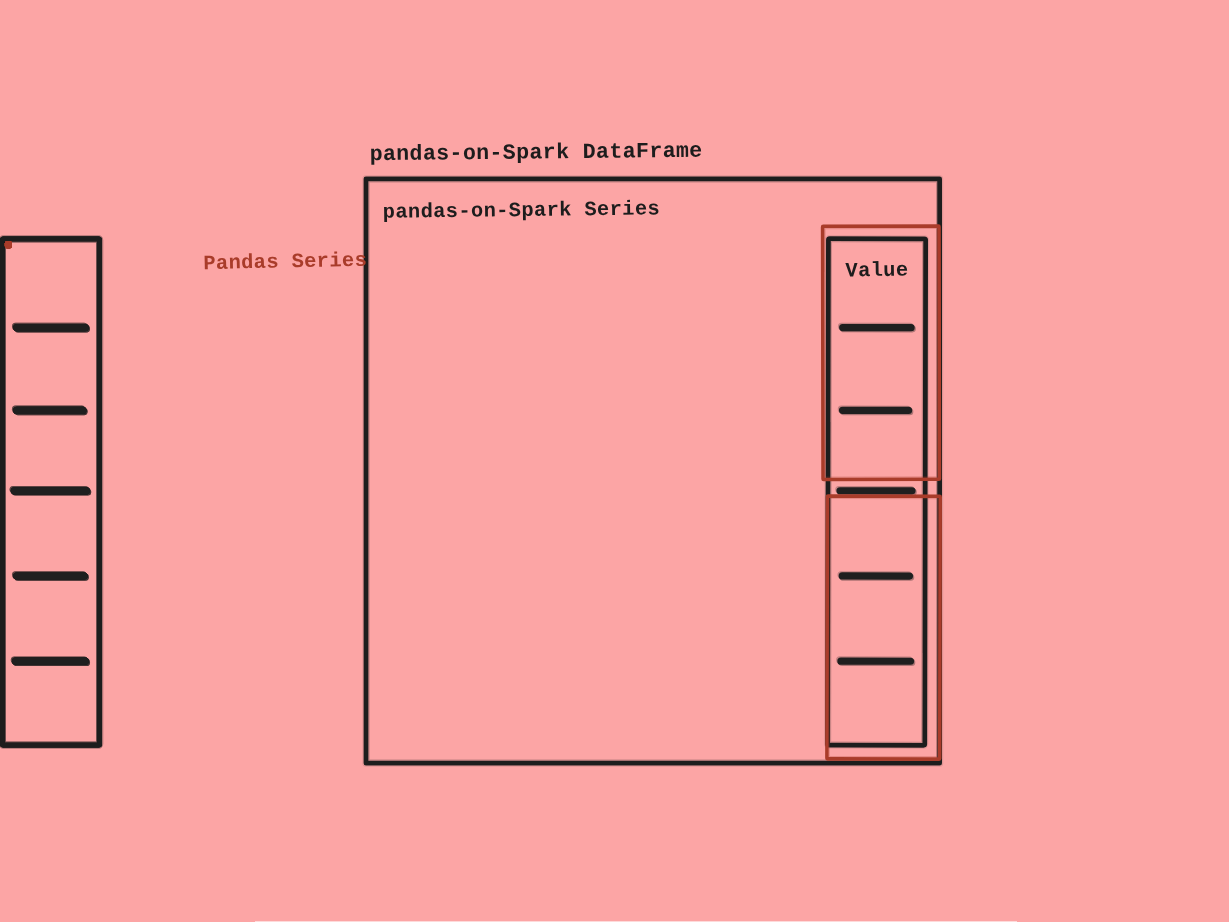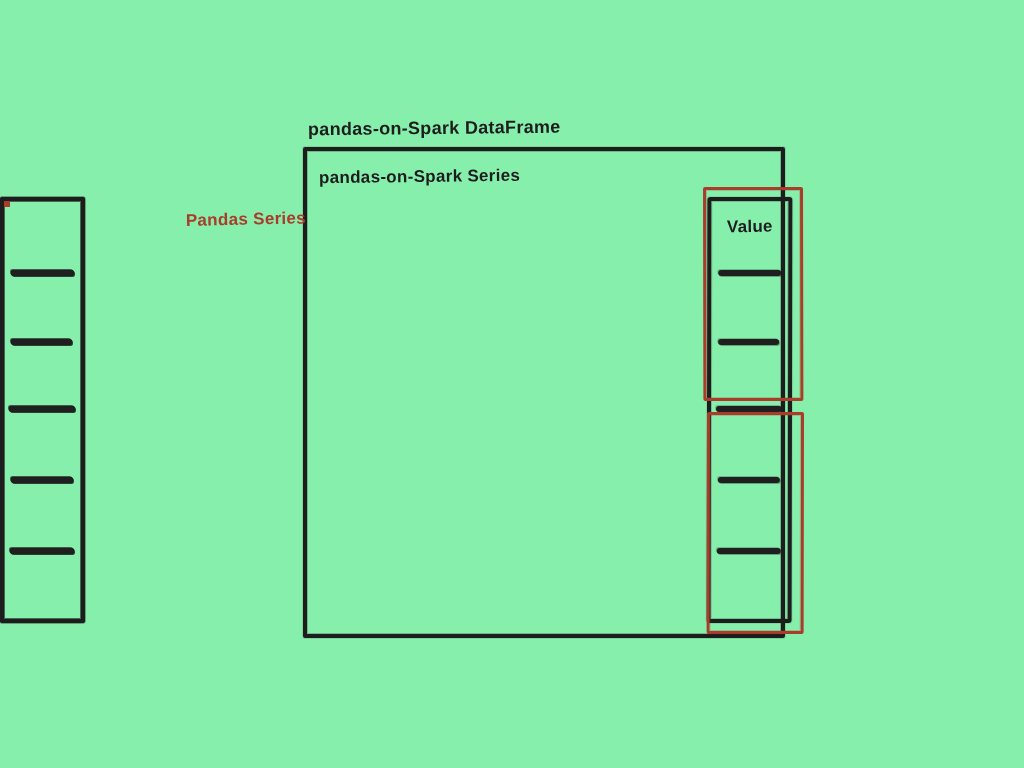--- a/index.html
+++ b/index.html
@@ -1,22 +1,22 @@
 <!DOCTYPE html>
 <html><head>
 <meta charset="utf-8">
 <style>
   html, body { margin: 0; padding: 0; background: #ffffff; }
   .stage {
     position: relative;
     width: 1024px;
     height: 768px;
-    background: #86efac;
+    background: #fca5a5;
     overflow: hidden;
-    font-family: Liberation Sans, sans-serif;
+    font-family: Liberation Mono, monospace;
     color: #1d1d1d;
   }
   .hand {
     font-weight: 700;
     letter-spacing: 0.3px;
     white-space: nowrap;
   }
   .df-title {
     position: absolute;
     left: 308px;
@@ -59,21 +59,21 @@
     height: 426px;
     border: 4px solid #1d1d1d;
     border-radius: 3px;
     box-sizing: border-box;
     box-shadow: inset 0 0 0 1px rgba(29,29,29,0.22), 0 0 0 1px rgba(29,29,29,0.1);
   }
   .col:nth-of-type(1) { left: 318px; transform: rotate(0.12deg); }
   .col:nth-of-type(2) { left: 410px; transform: rotate(-0.1deg); }
   .col:nth-of-type(3) { left: 503px; transform: rotate(0.08deg); }
   .col:nth-of-type(4) { left: 596px; transform: rotate(-0.12deg); }
-  .col:nth-of-type(5) { left: 707px; transform: rotate(0.1deg); }
+  .col:nth-of-type(5) { left: 688px; transform: rotate(0.1deg); }
   .value-label {
     position: absolute;
     top: 16px;
     left: 0;
     right: 0;
     text-align: center;
     font-size: 17px;
     transform: rotate(-1deg);
   }
   .dash {

